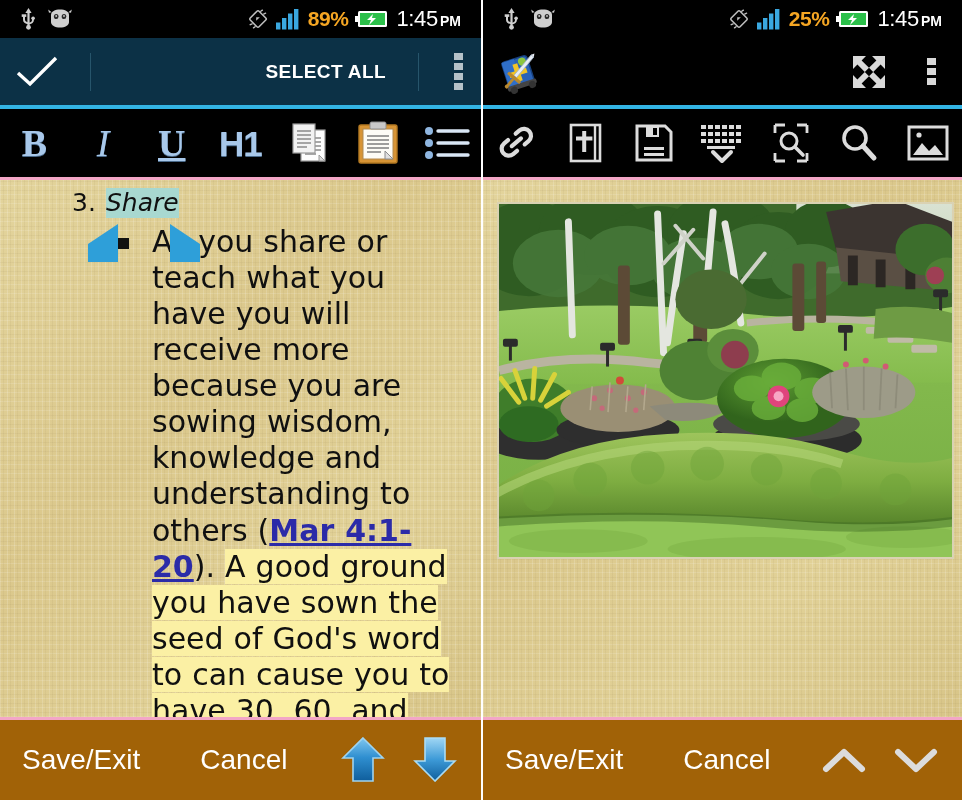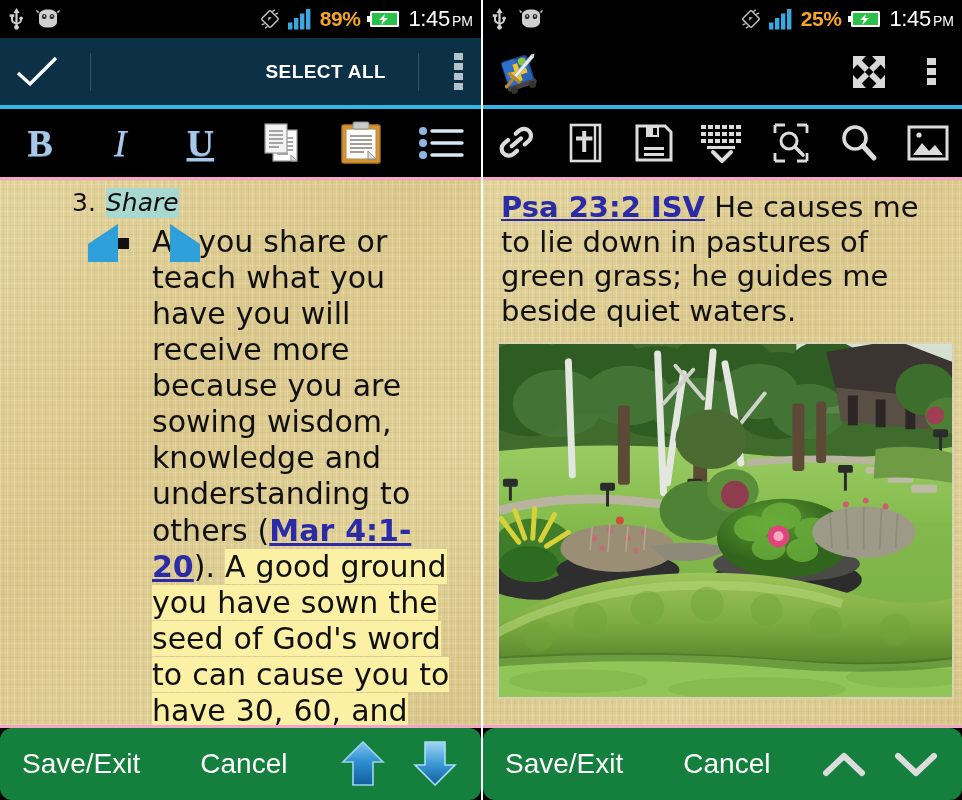--- a/index.html
+++ b/index.html
@@ -2,27 +2,27 @@
 <html><head>
 <meta charset="utf-8">
 <style>
   html,body{margin:0;padding:0;background:#000;}
   body{width:962px;height:800px;overflow:hidden;font-family:"Liberation Sans",sans-serif;}
   .app{width:962px;height:800px;display:flex;background:#000;position:relative;}
   .panel{width:481px;height:800px;display:flex;flex-direction:column;position:relative;overflow:hidden;background:#000;}
   .panel.right{border-left:2px solid #ffffff;box-sizing:border-box;}
 
   
-  .statusbar{height:38px;background:#000;display:flex;align-items:center;padding:0 8px;box-sizing:border-box;flex:none;}
+  .statusbar{height:38px;background:#000;display:flex;align-items:center;padding:0 20px;box-sizing:border-box;flex:none;}
   .sb-left{display:flex;align-items:center;gap:10px;}
   .sb-right{margin-left:auto;display:flex;align-items:center;gap:7px;}
   .sb-ico{display:block;}
   .sb-pct{color:#f5a623;font-size:21px;font-weight:bold;letter-spacing:-0.5px;font-family:"Liberation Sans",sans-serif;}
   .sb-time{color:#fff;font-size:22px;font-weight:normal;letter-spacing:-0.3px;}
-  .sb-ampm{color:#fff;font-size:14px;font-weight:normal;margin-left:2px;}
+  .sb-ampm{color:#fff;font-size:14px;font-weight:bold;margin-left:2px;}
   .timewrap{display:flex;align-items:baseline;}
 
   
   .actionbar{height:71px;flex:none;display:flex;align-items:center;box-sizing:border-box;position:relative;}
   .actionbar.cab{background:#0c3146;border-bottom:4px solid #33b5e5;gap:16px;}
   .actionbar.normal{background:#000;border-bottom:4px solid #33b5e5;padding-left:14px;}
   .cab-check{width:74px;display:flex;align-items:center;justify-content:center;height:100%;}
   .cab-div{width:1px;height:38px;background:#27556b;}
   .cab-spacer{flex:1;}
   .cab-selectall{color:#fff;font-size:19px;font-weight:bold;letter-spacing:0.4px;padding:0 16px;}
@@ -71,21 +71,21 @@
   
   .handle{position:absolute;width:38px;height:50px;pointer-events:none;}
 
   
   .verse{font-size:29px;line-height:1.19;color:#111;padding:2px 4px 0 4px;}
   .verse .ref{color:#2b2ba8;font-weight:bold;text-decoration:underline;}
   .photo-wrap{margin:14px auto 0 auto;width:457px;height:357px;border:2px solid #dad2b3;box-sizing:border-box;overflow:hidden;position:relative;background:#7fa84d;}
   .photo{position:absolute;inset:0;}
 
   
-  .bottombar{height:72px;flex:none;background:#15803d;display:flex;align-items:center;padding:0 10px;box-sizing:border-box;border-radius:12px;}
+  .bottombar{height:80px;flex:none;background:#a16207;display:flex;align-items:center;padding:0 10px;box-sizing:border-box;}
   .bb-text{color:#fff;font-size:28px;font-family:"Liberation Sans",sans-serif;padding:0 12px;white-space:nowrap;}
   .bb-sp{flex:1;}
   .bb-ico{width:72px;display:flex;align-items:center;justify-content:center;}
 </style>
 </head>
 <body>
 
 <div class="app">
 
   <div class="panel left">
@@ -183,20 +183,23 @@
 
     <div class="toolbar">
       <div class="tb-btn">
           <span class="tbl">B</span>
         </div>
       <div class="tb-btn">
           <span class="tbl ital">I</span>
         </div>
       <div class="tb-btn">
           <span class="tbl und">U</span>
+        </div>
+      <div class="tb-btn">
+          <span class="tbl h1">H1</span>
         </div>
       <div class="tb-btn">
         <svg width="48" height="44" viewBox="0 0 48 44">
           <rect x="16" y="9" width="24" height="31" fill="#fdfdfd" stroke="#9a9a9a" stroke-width="1.2"></rect>
           <g stroke="#8a8a8a" stroke-width="1.3">
               <path d="M20 17h16M20 21h16M20 25h16M20 29h16M20 33h11"></path>
             </g>
           <path d="M34 34 l6 6 h-6 z" fill="#d8d8d8" stroke="#9a9a9a" stroke-width="1"></path>
           <rect x="8" y="3" width="22" height="29" fill="#f2f2f2" stroke="#9a9a9a" stroke-width="1.2"></rect>
           <g stroke="#8a8a8a" stroke-width="1.3">
@@ -476,23 +479,20 @@
         <svg width="42" height="38" viewBox="0 0 42 38">
           <rect x="2" y="3" width="38" height="32" fill="none" stroke="#dcdcdc" stroke-width="3"></rect>
           <path d="M6 31 L15 19 L22 27 L28 21 L36 31 Z" fill="#dcdcdc"></path>
           <circle cx="12" cy="11" r="2.6" fill="#dcdcdc"></circle>
         </svg>
       </div>
     </div>
 
     <div class="content">
       <div class="note">
-        <div class="verse">
-          <a class="ref">Psa 23:2 ISV</a><span> He causes me to lie down in pastures of green grass; he guides me beside quiet waters.</span>
-        </div>
 
         <div class="photo-wrap">
           <svg class="photo" viewBox="0 0 457 357" preserveAspectRatio="none">
             <defs>
               <linearGradient id="sky" x1="0" y1="0" x2="0" y2="1">
                   <stop offset="0" stop-color="#d9e2d2"></stop>
                   <stop offset="1" stop-color="#c8d6bd"></stop>
                 </linearGradient>
               <linearGradient id="lawn" x1="0" y1="0" x2="0" y2="1">
                   <stop offset="0" stop-color="#8fc457"></stop>

